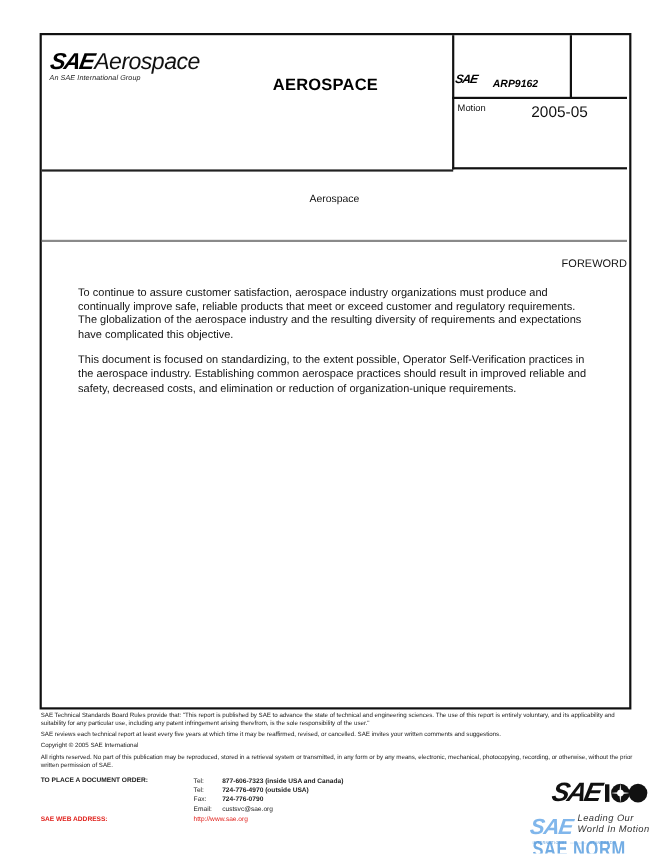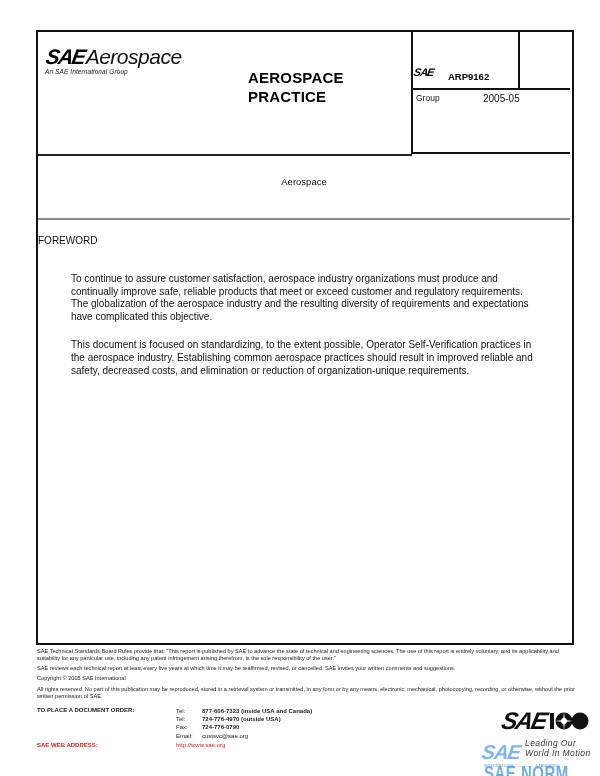--- a/index.html
+++ b/index.html
@@ -103,56 +103,57 @@
       font-size: 11px;
       letter-spacing: -1px;
       transform: skewX(-10deg);
       color: #000;
     }
     .doc-number {
       left: 448px; top: 71px;
       font-weight: bold;
       font-size: 9.5px;
       color: #000;
+      font-style: italic;
     }
     .issued-label {
       left: 416px; top: 93px;
       font-size: 8.5px;
       color: #111;
     }
     .issued-value {
       left: 483px; top: 93px;
-      font-size: 10px;
+      font-size: 14px;
       color: #111;
     }
 
     
     .title-block {
       left: 38px; top: 176px; width: 532px;
       text-align: center;
       font-size: 9.5px;
       line-height: 12px;
       color: #111;
     }
 
     
     .foreword-heading {
       left: 38px; top: 235px; width: 532px;
-      text-align: left;
+      text-align: right;
       font-size: 10px;
       color: #111;
     }
     .foreword-body {
       left: 71px; top: 257px; width: 470px;
       font-size: 10px;
       line-height: 12.6px;
       color: #111;
     }
     .foreword-body p {
-      margin: 16px 0 11px 0;
+      margin: 4px 0 11px 0;
     }
 
     
     .footer {
       left: 37px; top: 648px; width: 540px;
       font-size: 5.6px;
       line-height: 7.2px;
       color: #222;
     }
     .footer p { margin: 0 0 2.5px 0; }
@@ -251,26 +252,25 @@
 <div class="abs logo">
   <div class="logo-main">
     <span class="logo-sae">SAE</span>
     <span class="logo-aero">Aerospace</span>
   </div>
   <div class="logo-sub">An SAE International Group</div>
 </div>
 
 <div class="abs doc-type">
   <div>AEROSPACE</div>
-  <div>PRACTICE</div>
 </div>
 
 <div class="abs sae-mini">SAE</div>
 <div class="abs doc-number">ARP9162</div>
-<div class="abs issued-label">Group</div>
+<div class="abs issued-label">Motion</div>
 <div class="abs issued-value">2005-05</div>
 
 <div class="abs title-block">
   <div>Aerospace</div>
 </div>
 
 <div class="abs foreword-heading">FOREWORD</div>
 <div class="abs foreword-body">
   <p>To continue to assure customer satisfaction, aerospace industry organizations must produce and continually improve safe, reliable products that meet or exceed customer and regulatory requirements.  The globalization of the aerospace industry and the resulting diversity of requirements and expectations have complicated this objective.</p>
   <p>This document is focused on standardizing, to the extent possible, Operator Self-Verification practices in the aerospace industry.  Establishing common aerospace practices should result in improved reliable and safety, decreased costs, and elimination or reduction of organization-unique requirements.</p>

